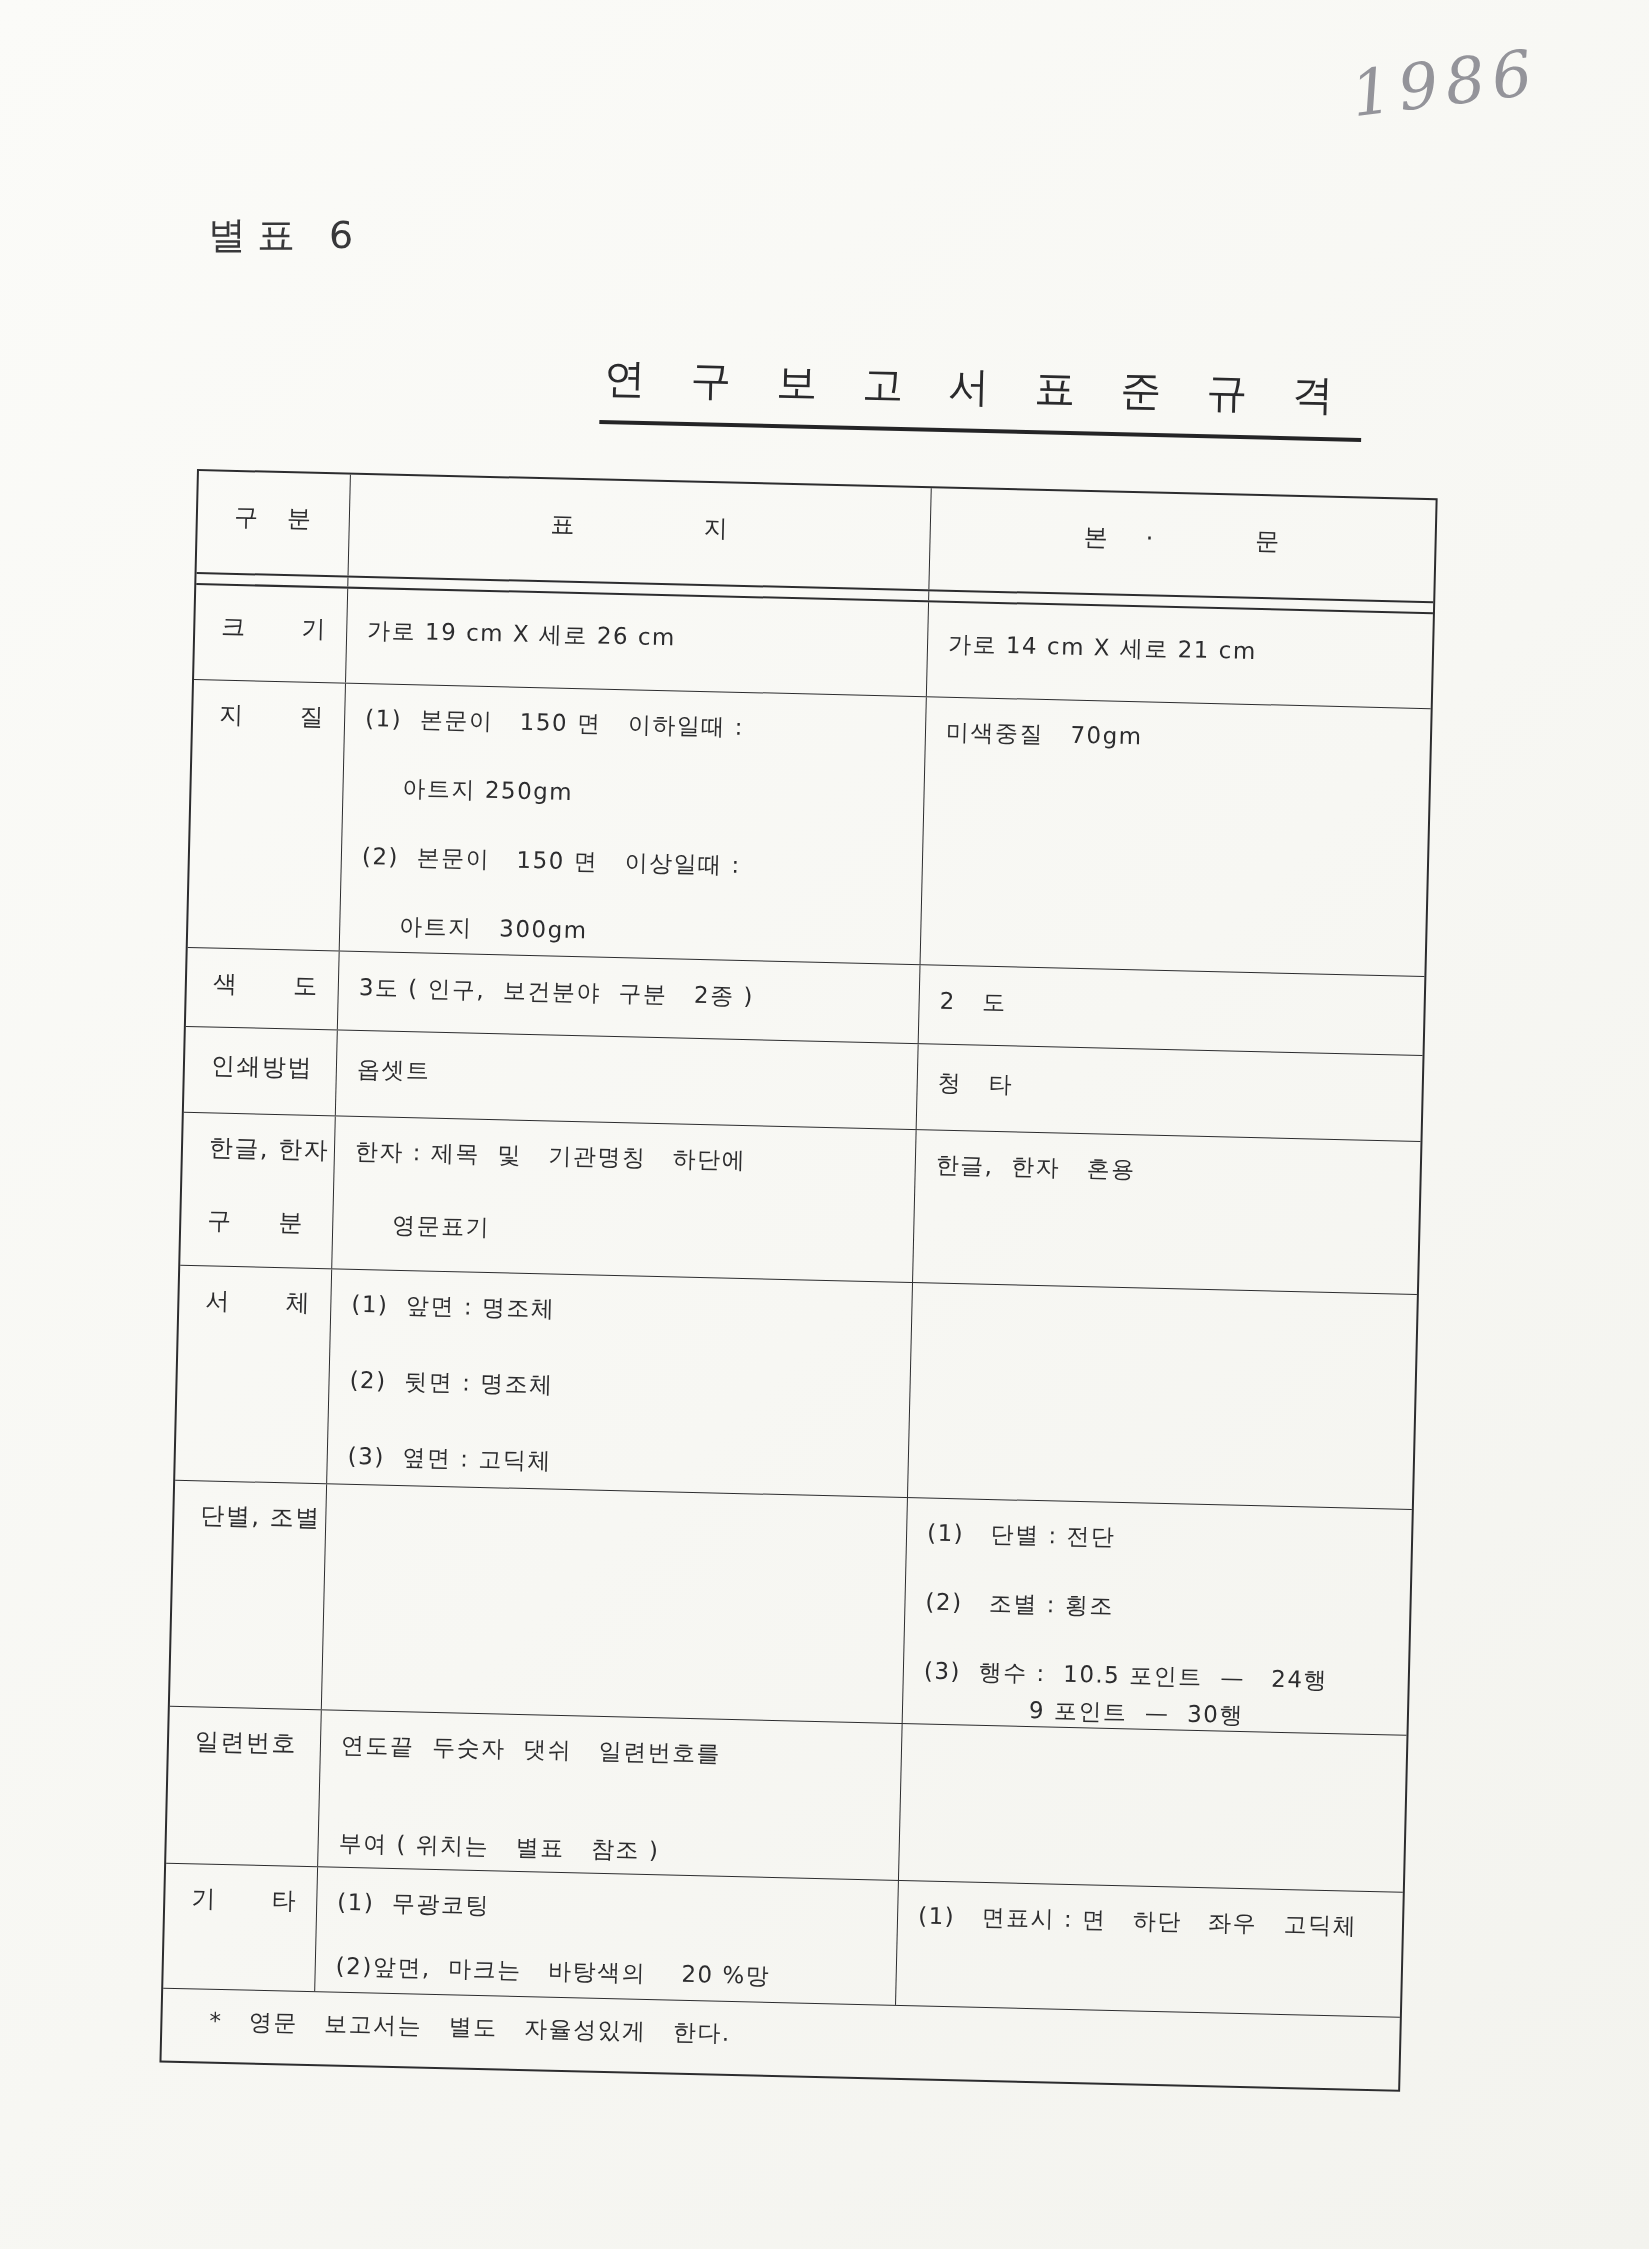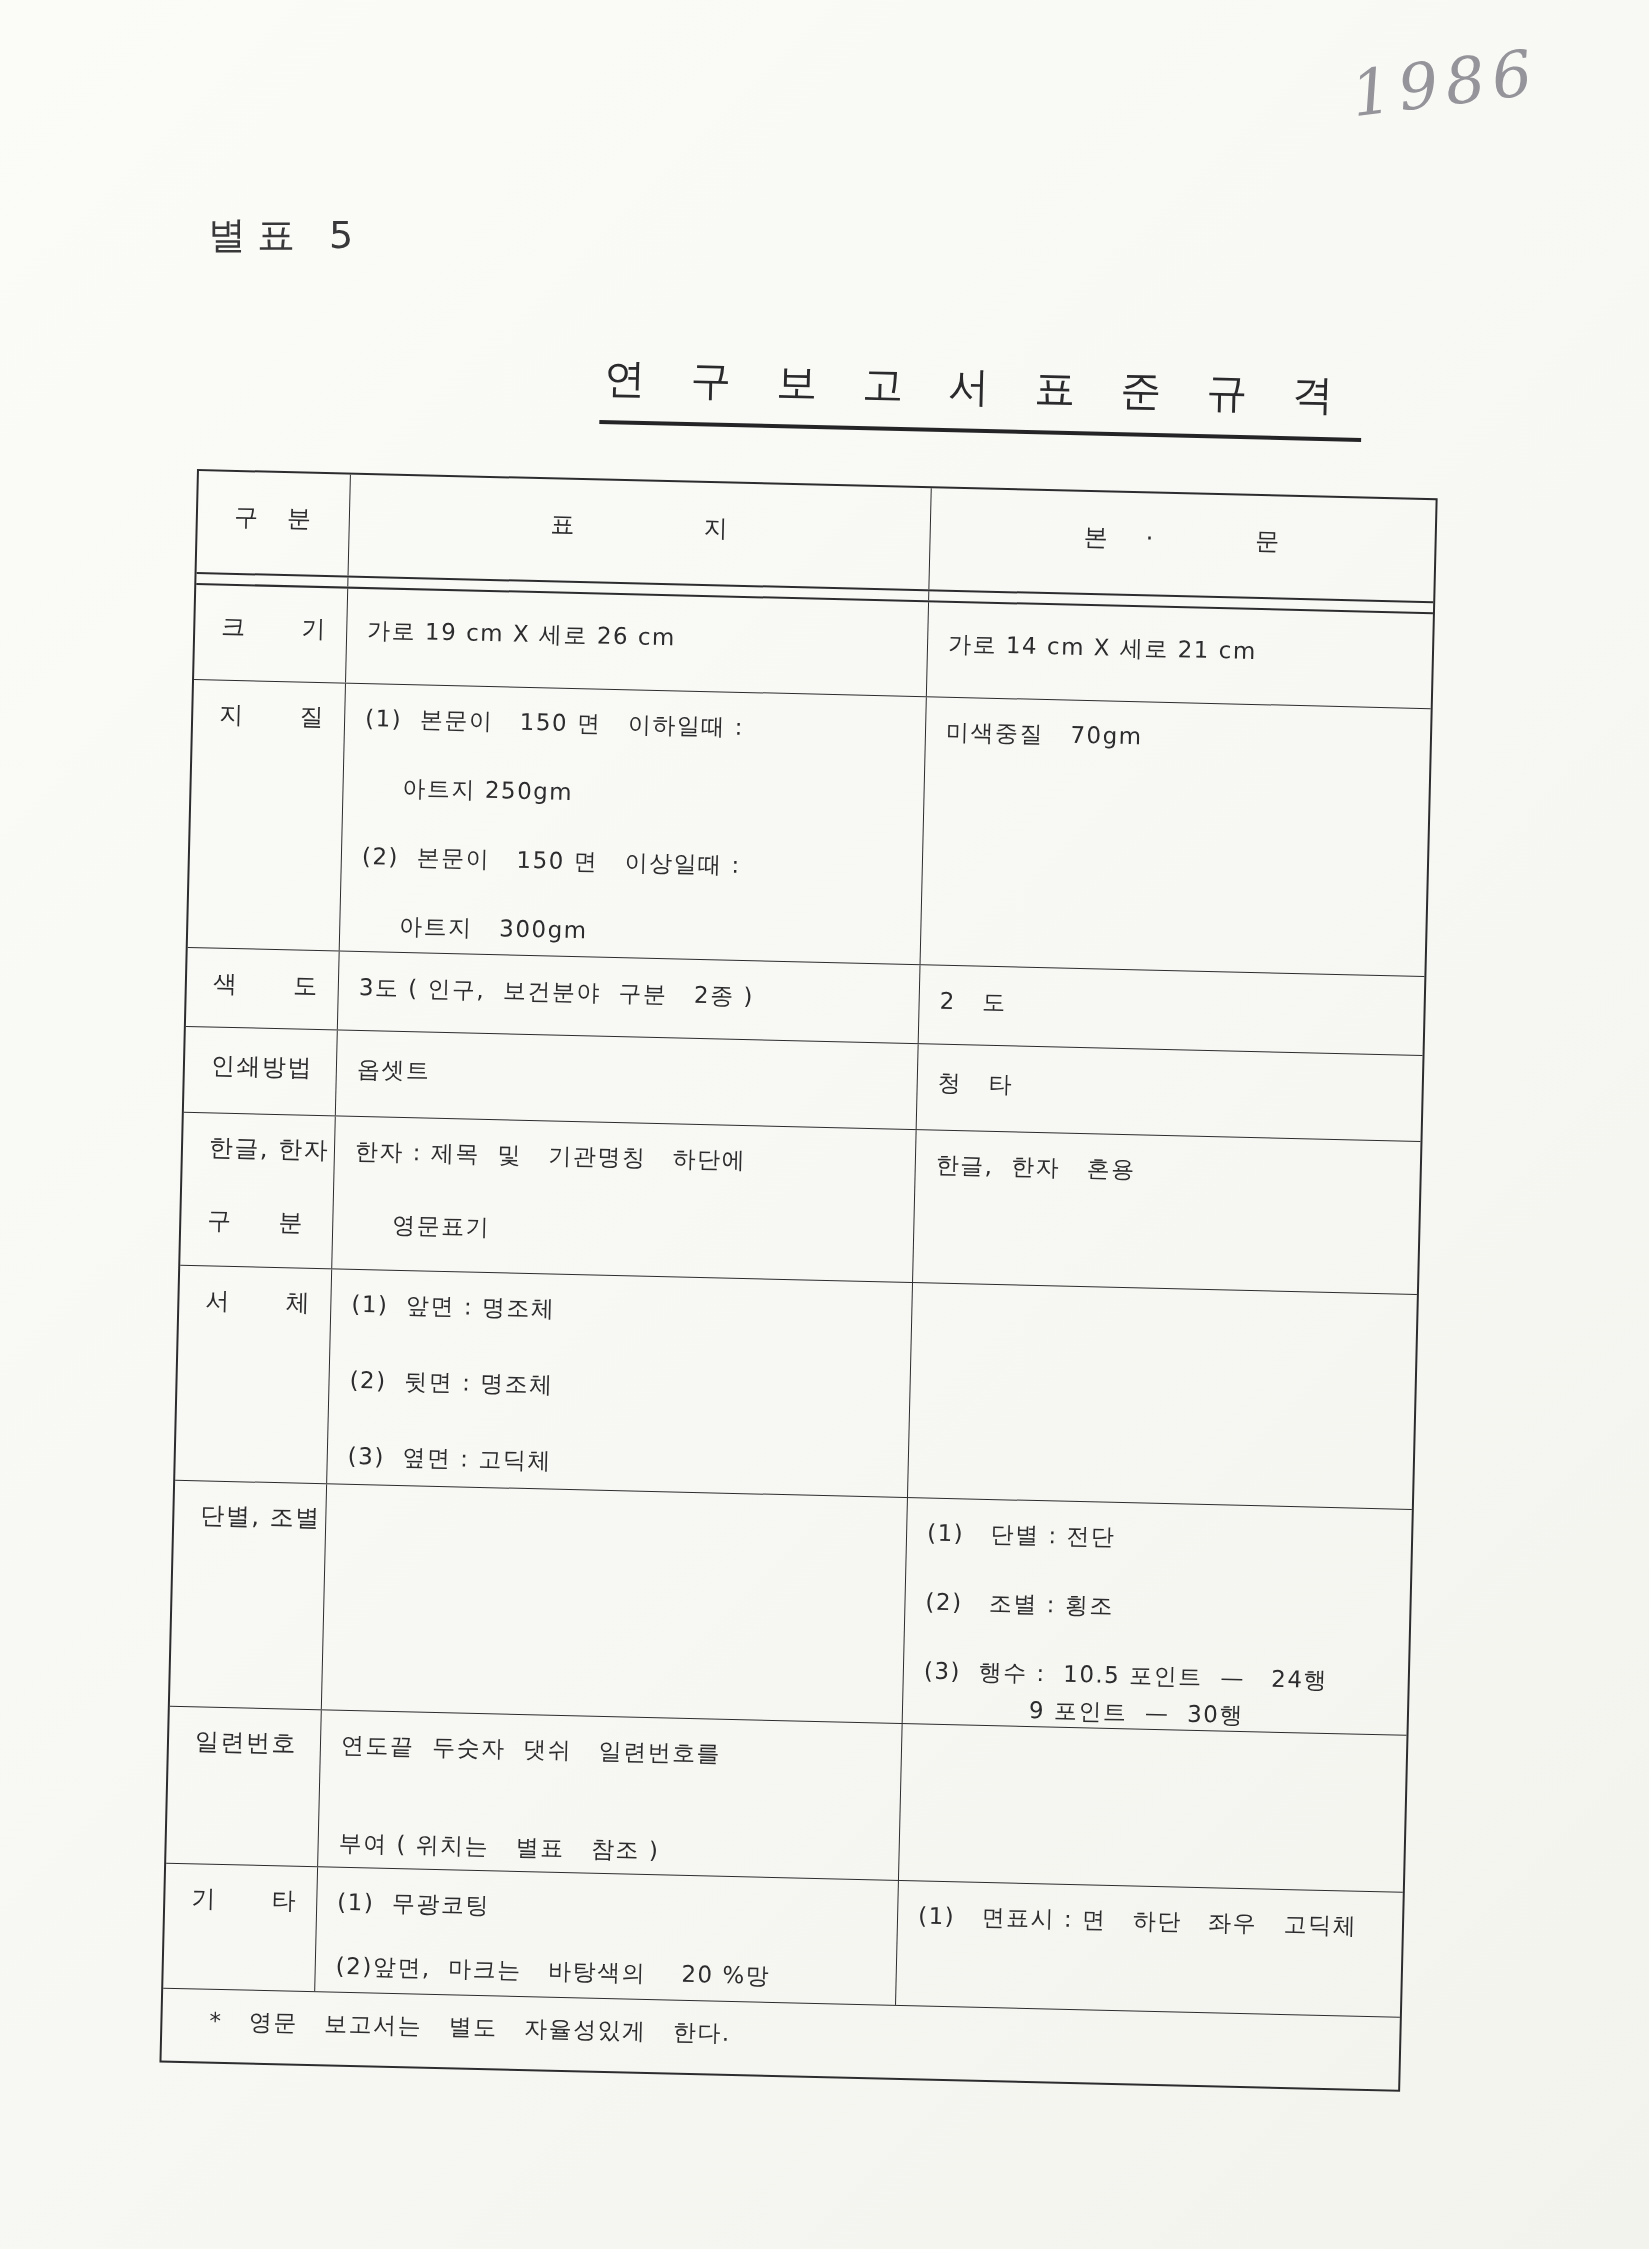--- a/index.html
+++ b/index.html
@@ -60,21 +60,21 @@
   .ind1{margin-left:39px;}
   .ind2{margin-left:106px;}
   .footer-cell{padding:17px 0 0 47px;}
 </style>
 </head>
 <body>
 
 <div class="page">
   <div class="handwritten-year">1986</div>
 
-  <div class="attachment-label">별표 5</div>
+  <div class="attachment-label">별표 6</div>
 
   <div class="doc-title">연 구 보 고 서 표 준 규 격</div>
 
   <div class="spec-table">
       <div class="t-row row-header">
         <div class="t-cell">구   분</div>
         <div class="t-cell">표              지</div>
         <div class="t-cell">본    ·           문</div>
       </div>
       <div class="t-row row-rule">

